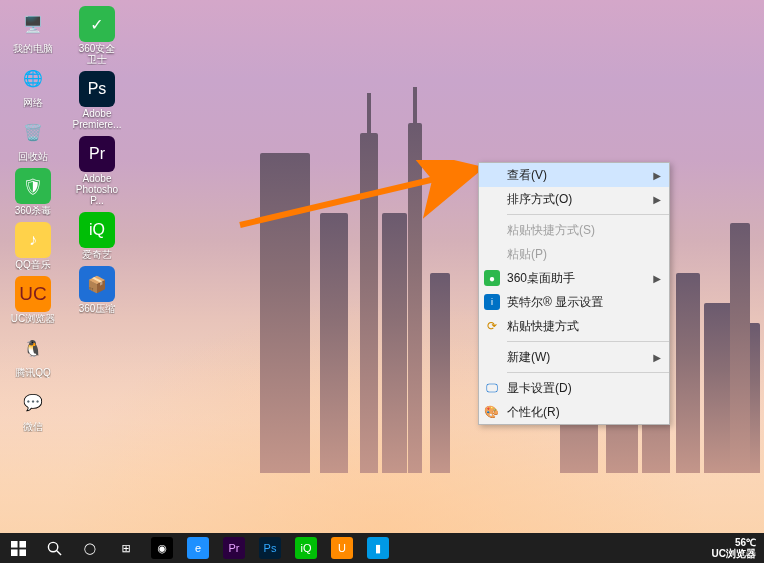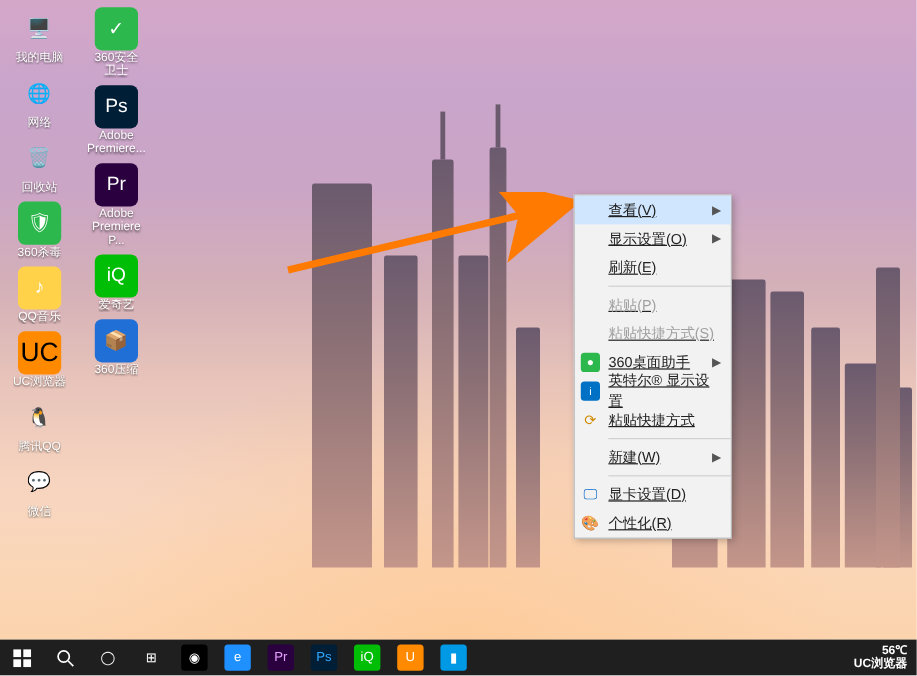--- a/index.html
+++ b/index.html
@@ -32,23 +32,23 @@
 .b12{left:736px;width:24px;height:150px;}
 .b13{left:730px;width:20px;height:250px;}
 .desktop-icons { position: absolute; top: 4px; left: 8px; display: flex; flex-direction: column; gap: 2px; }
 .icon-col { display: flex; flex-direction: row; gap: 10px; }
 .icon-column { display: flex; flex-direction: column; gap: 2px; width:54px; }
 .dicon { width: 50px; display: flex; flex-direction: column; align-items: center; padding: 2px; cursor: pointer; }
 .dicon .glyph { width: 36px; height: 36px; display:flex; align-items:center; justify-content:center; border-radius:6px; }
 .dicon .label { font-size: 10px; color: #fff; text-shadow: 0 1px 2px rgba(0,0,0,.7); text-align:center; line-height:1.1; margin-top:1px; max-width:52px; overflow:hidden; }
 .arrow-annotation { position:absolute; left:235px; top:160px; pointer-events:none; }
 .context-menu {
-  position:absolute; left:478px; top:162px; width:132px; background:#f2f2f2;
+  position:absolute; left:478px; top:162px; width:192px; background:#f2f2f2;
   border:1px solid #b8b8b8; box-shadow:2px 2px 6px rgba(0,0,0,.25);
-  font-size:12px; color:#222;text-decoration:underline;
+  font-size:12px; color:#222;
 }
 .cm-item { height:24px; display:flex; align-items:center; padding:0 8px 0 28px; position:relative; cursor:default; }
 .cm-item .chev { position:absolute; right:8px; font-size:10px; color:#555; }
 .cm-item .ic { position:absolute; left:5px; width:16px; height:16px; display:flex; align-items:center; justify-content:center; font-size:12px; }
 .cm-item.disabled { color:#a0a0a0; }
 .cm-sep { height:1px; background:#d0d0d0; margin:3px 0 3px 28px; }
 .taskbar {
   position:absolute; bottom:0; left:0; width:764px; height:30px;
   background:#1f1f1f; display:flex; align-items:center;
 }
@@ -94,21 +94,21 @@
           </div>
           <div class="dicon">
             <div class="glyph" style="background: rgb(45, 184, 77); color: rgb(255, 255, 255); font-size: 16px;">🛡</div>
             <div class="label">360杀毒</div>
           </div>
           <div class="dicon">
             <div class="glyph" style="background: rgb(255, 210, 74); color: rgb(255, 255, 255); font-size: 16px;">♪</div>
             <div class="label">QQ音乐</div>
           </div>
           <div class="dicon">
-            <div class="glyph" style="background: rgb(255, 138, 0); color: #000000; font-size: 22px;">UC</div>
+            <div class="glyph" style="background: rgb(255, 138, 0); color: #7f1d1d; font-size: 19px;">UC</div>
             <div class="label">UC浏览器</div>
           </div>
           <div class="dicon">
             <div class="glyph" style="background: transparent; font-size: 16px;">🐧</div>
             <div class="label">腾讯QQ</div>
           </div>
           <div class="dicon">
             <div class="glyph" style="background: transparent; font-size: 16px;">💬</div>
             <div class="label">微信</div>
           </div>
@@ -117,21 +117,21 @@
           <div class="dicon">
             <div class="glyph" style="background: rgb(45, 184, 77); color: rgb(255, 255, 255); font-size: 16px;">✓</div>
             <div class="label">360安全卫士</div>
           </div>
           <div class="dicon">
             <div class="glyph" style="background: rgb(0, 30, 54); color: rgb(255, 255, 255); font-size: 16px;">Ps</div>
             <div class="label">Adobe Premiere...</div>
           </div>
           <div class="dicon">
             <div class="glyph" style="background: rgb(42, 0, 63); color: rgb(255, 255, 255); font-size: 16px;">Pr</div>
-            <div class="label">Adobe Premiere P...</div>
+            <div class="label">Adobe Photosho P...</div>
           </div>
           <div class="dicon">
             <div class="glyph" style="background: rgb(0, 190, 6); color: rgb(255, 255, 255); font-size: 16px;">iQ</div>
             <div class="label">爱奇艺</div>
           </div>
           <div class="dicon">
             <div class="glyph" style="background: rgb(31, 111, 214); color: rgb(255, 255, 255); font-size: 16px;">📦</div>
             <div class="label">360压缩</div>
           </div>
         </div>
@@ -146,32 +146,29 @@
     </defs>
     <line x1="5" y1="65" x2="238" y2="10" stroke="#ff7a00" stroke-width="6" marker-end="url(#ah)"></line>
   </svg>
 
   <div class="context-menu">
     <div class="cm-item selected-menu">
       <span>查看(V)</span>
       <span class="chev">▶</span>
     </div>
     <div class="cm-item">
-      <span>显示设置(O)</span>
-      <span class="chev">▶</span>
-    </div>
-    <div class="cm-item">
-      <span>刷新(E)</span>
+      <span>排序方式(O)</span>
+      <span class="chev">▶</span>
     </div>
     <div class="cm-sep"></div>
     <div class="cm-item disabled">
+      <span>粘贴快捷方式(S)</span>
+    </div>
+    <div class="cm-item disabled">
       <span>粘贴(P)</span>
-    </div>
-    <div class="cm-item disabled">
-      <span>粘贴快捷方式(S)</span>
     </div>
     <div class="cm-item">
       <span class="ic" style="background:#2db84d;color:#fff;border-radius:3px;font-size:10px">●</span>
       <span>360桌面助手</span>
       <span class="chev">▶</span>
     </div>
     <div class="cm-item">
       <span class="ic" style="background:#0071c5;color:#fff;border-radius:3px;font-size:9px">i</span>
       <span>英特尔® 显示设置</span>
     </div>

